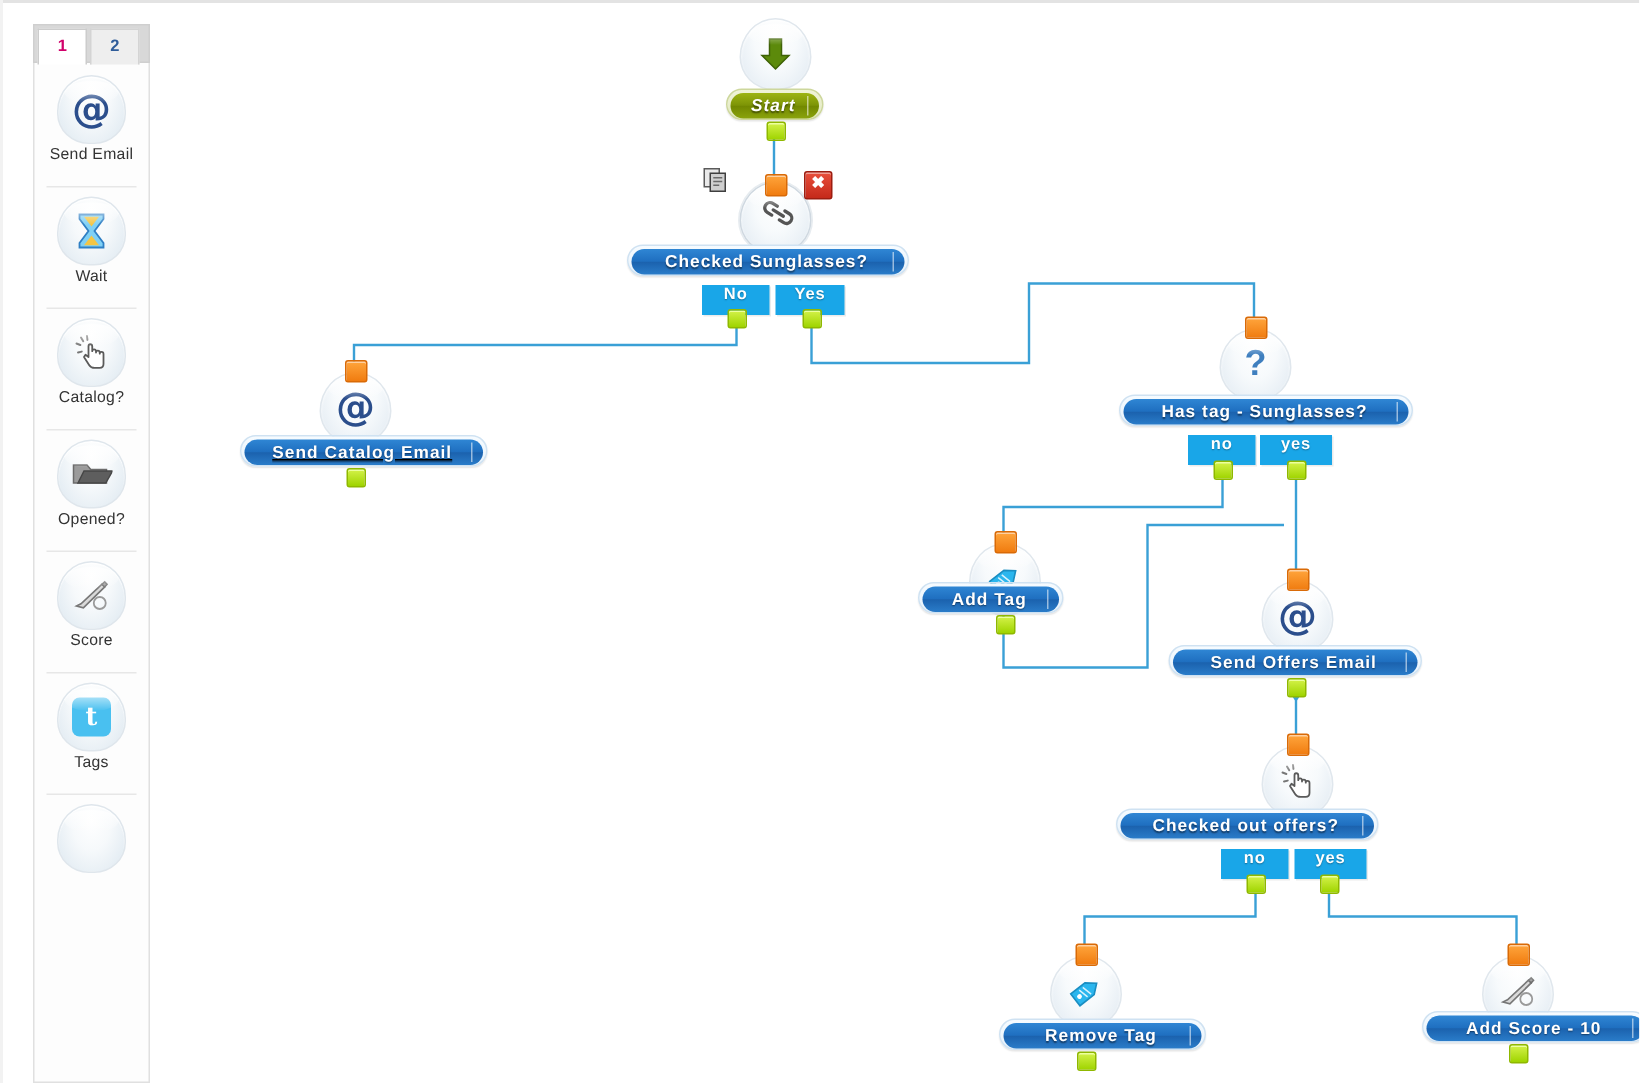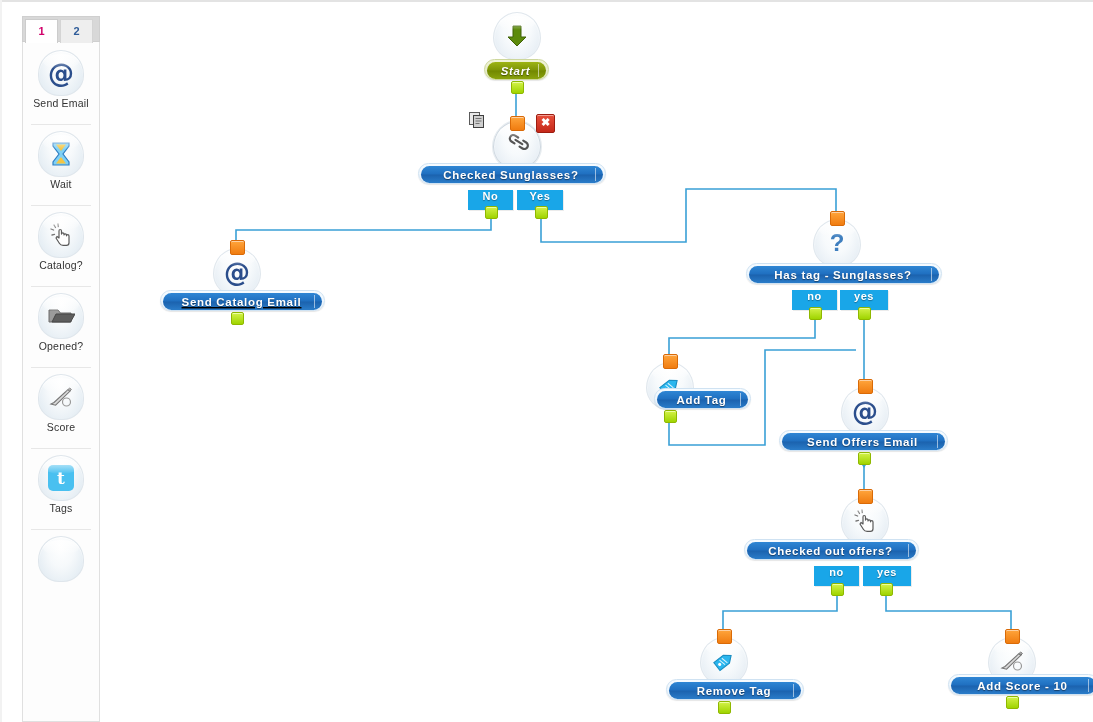--- a/index.html
+++ b/index.html
@@ -341,21 +341,21 @@
       <div class="bubble" style="left:528px;top:359px;">
         <svg width="26" height="26" viewBox="0 0 26 26">
           <g transform="rotate(-38 13 13)">
             <path d="M4 8h12l6 5-6 5H4z" fill="#2bb6ee" stroke="#1b8ec2" stroke-width="1.1"></path>
             <circle cx="7.5" cy="13" r="1.6" fill="#ffffff"></circle>
             <path d="M10 9.5l1.6 7M13 9.5l1.6 7" stroke="#d8f2fd" stroke-width="1"></path>
           </g>
         </svg>
       </div>
       <div class="port-in" style="left:545px;top:351px;"></div>
-      <div class="pill" style="left:536px;top:385px;width:97px;">
+      <div class="pill" style="left:494px;top:385px;width:97px;">
         <div class="pill-inner">Add Tag</div>
       </div>
       <div class="port-out" style="left:546px;top:407px;"></div>
     </div>
 
     <div class="node">
       <div class="bubble" style="left:723px;top:384px;">
         <span class="g-at">@</span>
       </div>
       <div class="port-in" style="left:740px;top:376px;"></div>

